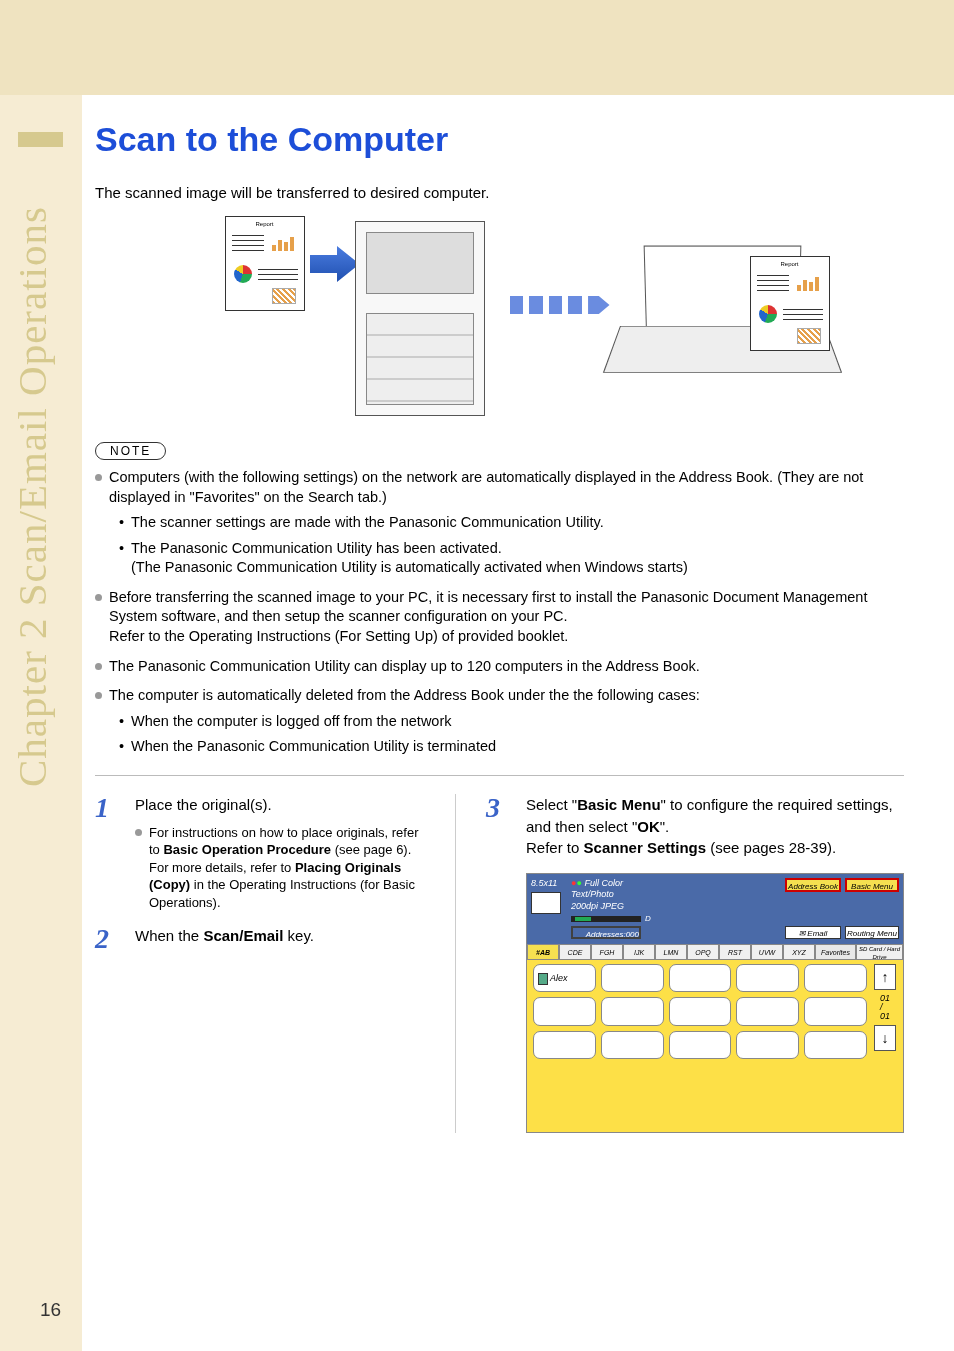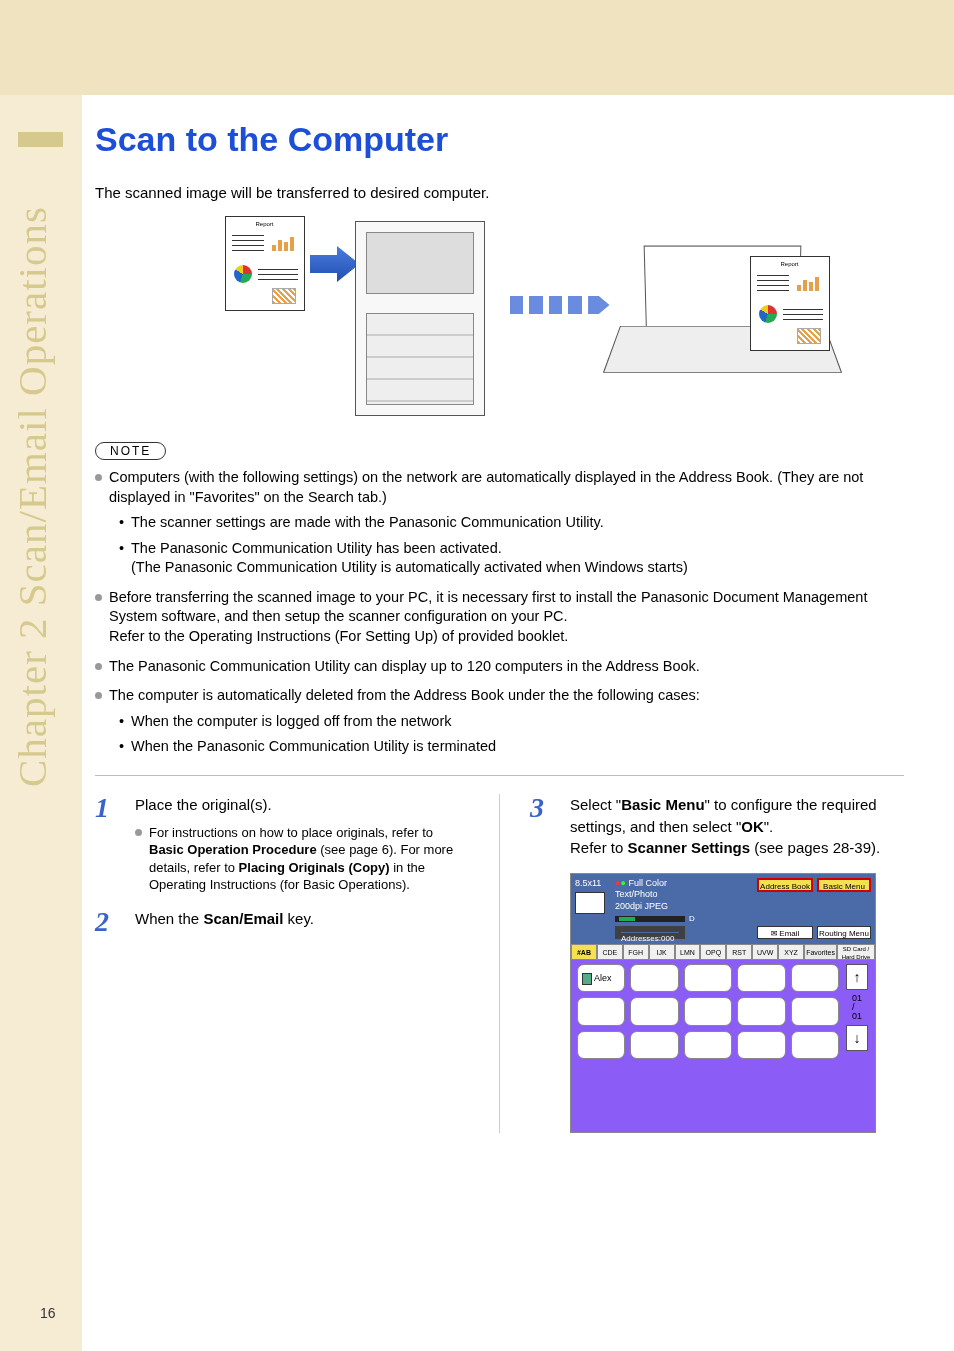--- a/index.html
+++ b/index.html
@@ -149,34 +149,35 @@
     flex-shrink:0;
     line-height:1;
   }
   .stepbody { font-size:15px; line-height:1.45; }
   .stepnote { position:relative; padding-left:14px; font-size:13px; line-height:1.35; margin-top:8px; }
   .stepnote::before { content:""; position:absolute; left:0; top:5px; width:7px; height:7px; border-radius:50%; background:#999; }
 
   
   .ui-shot {
     margin-top:10px; margin-left:40px;
-    width:306px; height:260px;
+    width:378px; height:260px;
     border:1px solid #888;
-    background:#8b5cf6;
+    background:#fde047;
     font-size:9px;
     font-family: Arial, sans-serif;
     position:relative;
+    font-style:italic;
   }
   .ui-top { height:70px; background:#4a6aa8; position:relative; color:#fff; padding:4px 6px; }
   .ui-paper { position:absolute; left:4px; top:4px; font-size:9px; }
   .ui-icon { position:absolute; left:4px; top:18px; width:30px; height:22px; background:#fff; border:1px solid #333; }
   .ui-settings { position:absolute; left:44px; top:4px; font-size:9px; line-height:1.25; }
   .ui-barline { position:absolute; left:44px; top:42px; width:70px; height:6px; background:#222; }
   .ui-barline .g { position:absolute; left:4px; top:1px; width:16px; height:4px; background:#2a5; }
-  .ui-addr-btn { position:absolute; left:44px; top:52px; width:70px; height:13px; text-align:left; font-size:8px; border:6px solid #404040; line-height:13px; }
+  .ui-addr-btn { position:absolute; left:44px; top:52px; width:70px; height:13px; text-align:right; font-size:8px; border:2px solid #404040; line-height:13px; }
   .ui-yellow { position:absolute; top:4px; height:14px; font-size:8px; color:#000; background:#f5e050; text-align:center; line-height:14px; }
   .ui-ab { right:62px; width:56px; border:2px solid #c00; }
   .ui-bm { right:4px; width:54px; border:2px solid #c00; }
   .ui-email { position:absolute; right:62px; top:52px; width:56px; height:13px; background:#fff; color:#000; border:1px solid #333; font-size:8px; text-align:center; line-height:13px; }
   .ui-email::before { content:"✉"; margin-right:2px; }
   .ui-rm { position:absolute; right:4px; top:52px; width:54px; height:13px; background:#fff; color:#000; border:1px solid #333; font-size:8px; text-align:center; line-height:13px; }
   .ui-tabs { display:flex; height:16px; border-bottom:1px solid #888; }
   .ui-tabs div { flex:1; border:1px solid #888; border-bottom:none; font-size:7px; text-align:center; line-height:16px; background:#f0f0f0; }
   .ui-tabs div.active { background:#f5e050; font-weight:bold; }
   .ui-tabs div.fav { background:#e8e8e8; flex:1.3; }
@@ -185,21 +186,21 @@
   .ui-grid div { border:1px solid #888; border-radius:7px; background:#fff; font-size:9px; padding-left:16px; line-height:26px; position:relative; }
   .ui-grid div.filled::before { content:""; position:absolute; left:4px; top:8px; width:8px; height:10px; background:#5a8; border:1px solid #333; }
   .ui-scroll { position:absolute; right:6px; top:90px; bottom:6px; width:24px; display:flex; flex-direction:column; align-items:center; gap:4px; font-size:8px; }
   .ui-scroll .upbtn, .ui-scroll .dnbtn { width:22px; height:26px; border:1px solid #555; background:#fff; display:flex; align-items:center; justify-content:center; font-size:14px; }
   .ui-scroll .pg { font-size:9px; line-height:1; }
 
   .page-num {
     position:absolute;
     left:40px;
     bottom:30px;
-    font-size:14px;
+    font-size:19px;
     color:#333;
   }
 </style>
 </head>
 <body>
 
 <div class="top-beige"></div>
 <div class="left-beige"></div>
 <div class="side-tab">Chapter 2    Scan/Email Operations</div>
 

